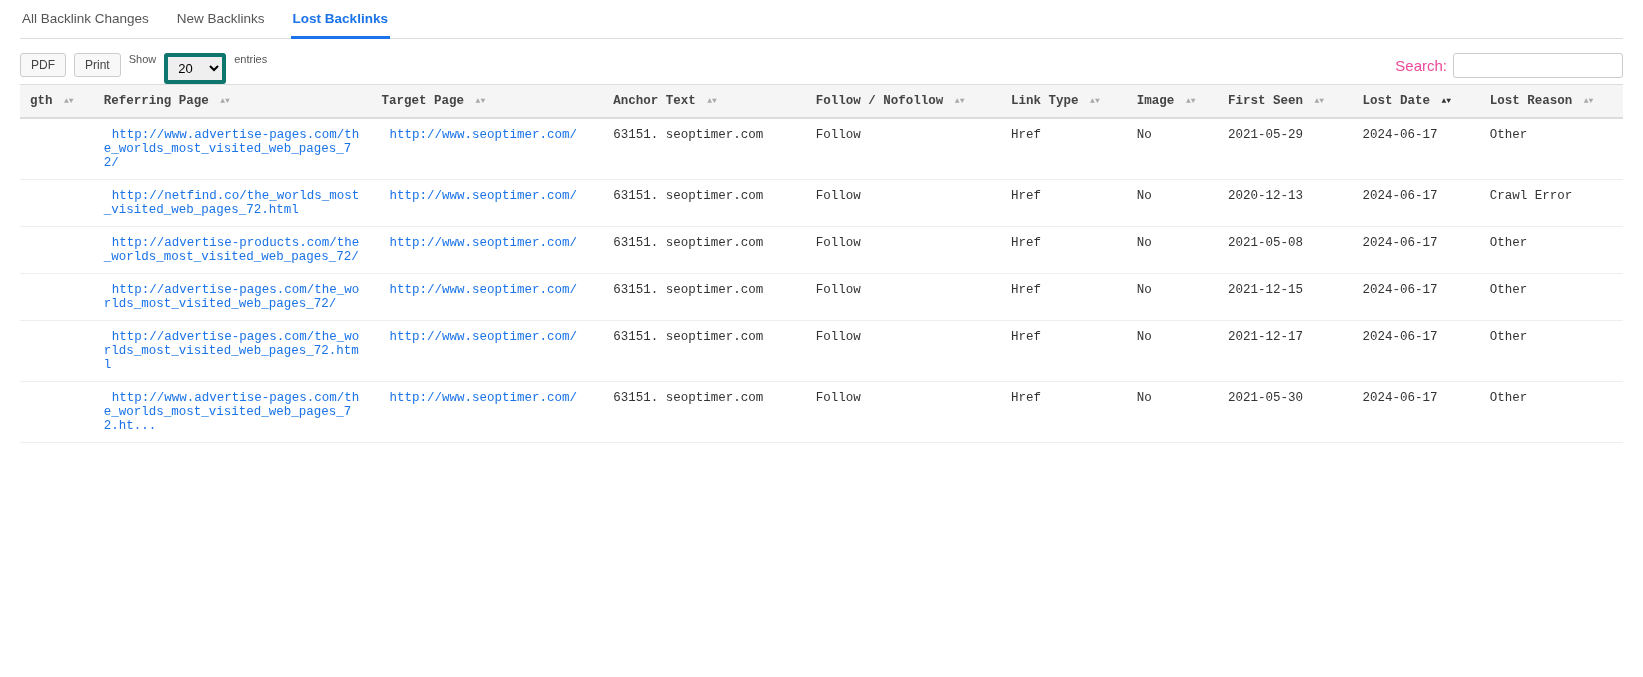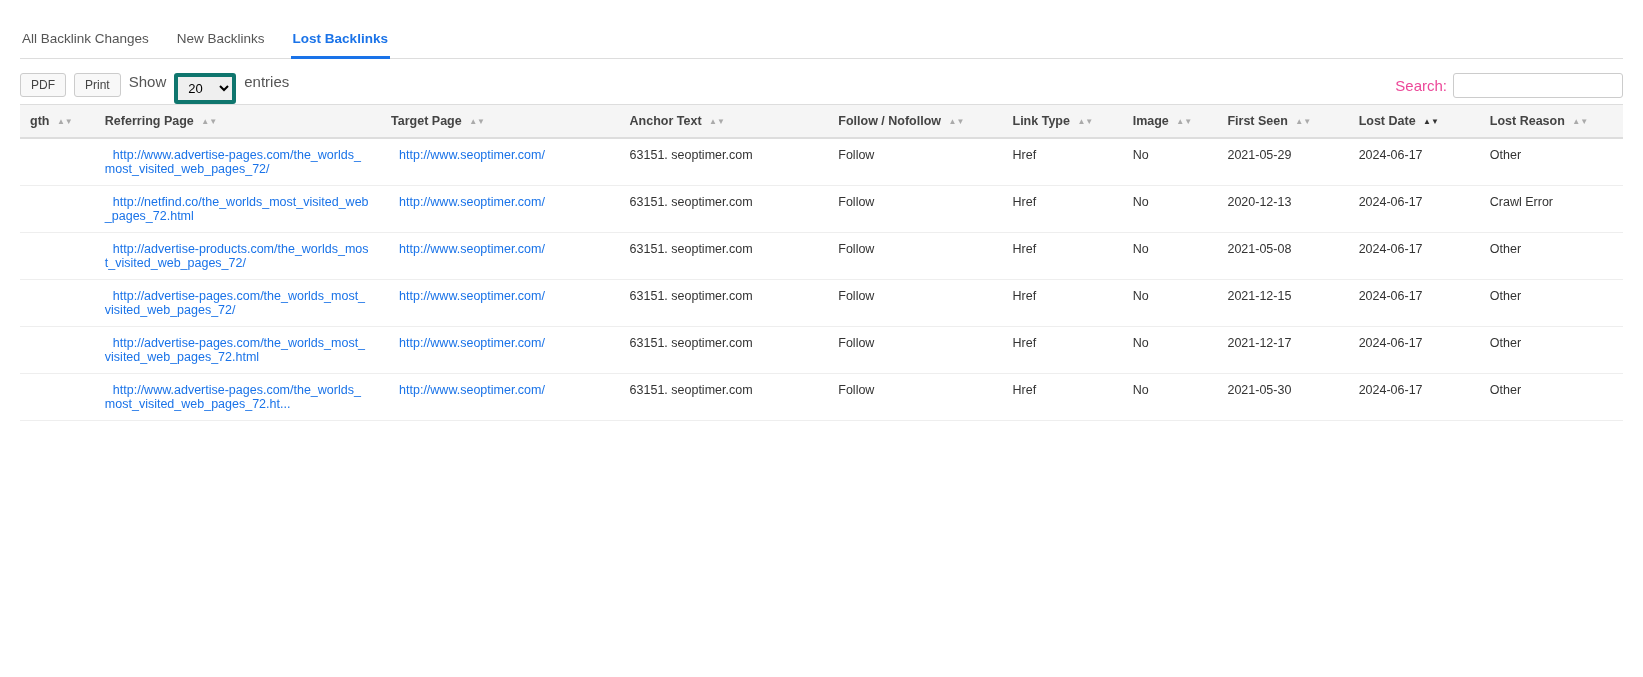--- a/index.html
+++ b/index.html
@@ -3,21 +3,21 @@
   <meta charset="utf-8">
   <style>
     * { box-sizing: border-box; margin: 0; padding: 0; }
     body {
       font-family: -apple-system, BlinkMacSystemFont, 'Segoe UI', Arial, sans-serif;
       font-size: 13px;
       background: #fff;
       color: #333;
     }
     .container {
-      padding: 24px 20px;
+      padding: 4px 20px;
       max-width: 1643px;
     }
     
     .tabs {
       display: flex;
       gap: 24px;
       margin-bottom: 14px;
       border-bottom: 1px solid #ddd;
       padding-bottom: 0;
     }
@@ -45,21 +45,21 @@
     .toolbar-btn {
       border: 1px solid #ccc;
       background: #f8f8f8;
       padding: 4px 10px;
       border-radius: 3px;
       cursor: pointer;
       font-size: 12px;
       color: #444;
     }
     .toolbar-label {
-      font-size: 15px;
+      font-size: 11px;
       color: #555;
     }
     .show-select {
       padding: 3px 6px;
       border: 4px solid #0f766e;
       border-radius: 3px;
       font-size: 13px;
     }
     .search-area {
       margin-left: auto;
@@ -74,20 +74,21 @@
     .search-input {
       border: 1px solid #ccc;
       border-radius: 3px;
       padding: 4px 8px;
       font-size: 13px;
       width: 170px;
     }
     
     .table-wrap {
       overflow-x: auto;
+      font-family: Liberation Mono, monospace;
     }
     table {
       width: 100%;
       border-collapse: collapse;
       font-size: 12.5px;
     }
     thead tr {
       background: #f5f5f5;
     }
     th {

